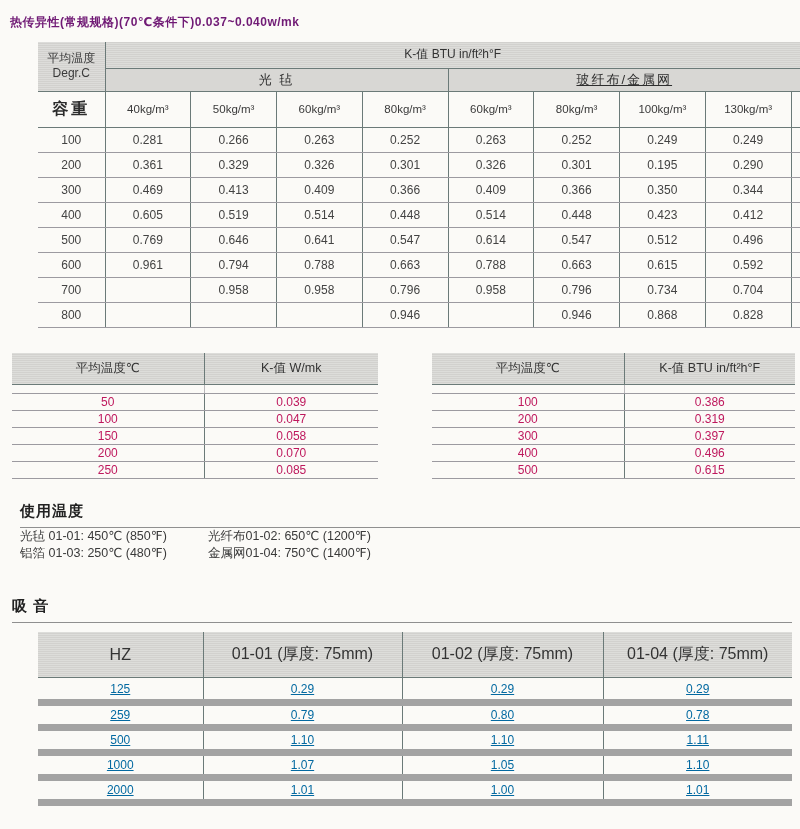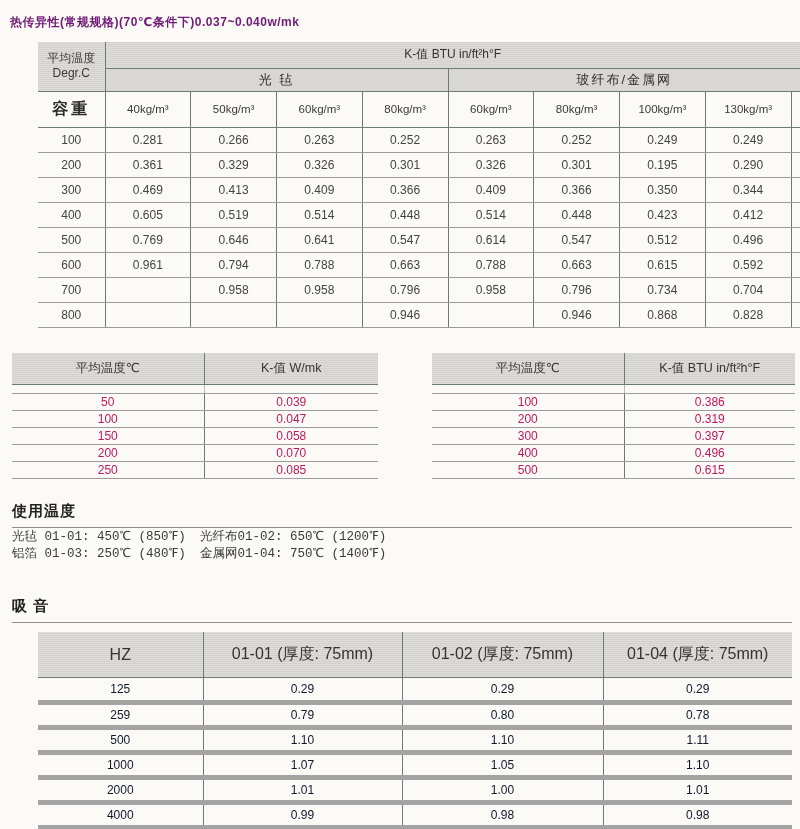--- a/index.html
+++ b/index.html
@@ -25,47 +25,47 @@
 
   
   #main-table{position:absolute;left:38px;top:42px;width:762px;}
   #main-table tr.r1{height:26px;}
   #main-table tr.r2{height:23px;}
   #main-table tr.dens{height:36px;}
   #main-table tbody tr{height:25px;}
   #main-table .corner{border-right:1px solid #6b7a78;border-bottom:1px solid #6b7a78;font-size:12px;line-height:1.3;color:#3a3a3a;}
   #main-table .khead{border-bottom:1px solid #6b7a78;font-size:12px;color:#333;}
   #main-table .group{border-bottom:1px solid #6b7a78;font-size:13px;color:#2e2e2e;letter-spacing:2px;}
-  #main-table .group + .group{border-left:1px solid #6b7a78;}
+  #main-table .group + .group{border-left:1px solid #6b7a78;text-decoration:underline;}
   #main-table tr.dens td{border-left:1px solid #6b7a78;border-bottom:1px solid #6b7a78;font-size:11.5px;color:#3a3a3a;}
   #main-table tr.dens td:first-child{border-left:none;font-size:16px;font-weight:bold;color:#2c2c2c;letter-spacing:3px;}
   #main-table tbody td{border-left:1px solid #6b7a78;border-bottom:1px solid #9c9aa0;font-size:12px;color:#434343;}
   #main-table tbody td:first-child{border-left:none;}
 
   
   .ktable{position:absolute;top:353px;}
   #k-metric{left:12px;width:366px;}
   #k-imperial{left:432px;width:363px;}
   .ktable th{height:31px;font-size:12.5px;color:#333;border-bottom:1px solid #6b7a78;}
   .ktable th + th, .ktable td + td{border-left:1px solid #6b7a78;}
   .ktable tr.gap td{height:8px;border-bottom:1px solid #9c9aa0;border-left-color:#b9b7ba;}
   .ktable tbody td{height:16px;font-size:12px;border-bottom:1px solid #9c9aa0;color:#be185d;}
 
   
-  #service{position:absolute;left:12px;top:502px;width:780px;font-family:Liberation Mono, monospace;}
+  #service{position:absolute;left:20px;top:502px;width:780px;}
   .service-row{display:flex;font-size:12.5px;color:#3a3a3a;}
   .service-row .sv-left{width:188px;}
 
   
   #sound-head{position:absolute;left:12px;top:597px;width:780px;}
   #sound-table{position:absolute;left:38px;top:632px;width:754px;}
   #sound-table th{height:45px;font-size:16px;color:#333;border-bottom:1px solid #6b7a78;}
   #sound-table th + th, #sound-table td + td{border-left:1px solid #6b7a78;}
   #sound-table tbody tr{height:25px;}
-  #sound-table tbody td{font-size:12px;border-bottom:5px solid #a3a3a3;color:#0f172a;}
+  #sound-table tbody td{font-size:12px;border-bottom:7px solid #a3a3a3;color:#0369a1;text-decoration:underline;}
 </style>
 </head>
 <body>
 
 <div id="title">热传异性(常规规格)(70℃条件下)0.037~0.040w/mk</div>
 
 <table id="main-table">
   <colgroup>
     <col style="width:67px">
     <col>
@@ -338,20 +338,14 @@
         <td>1.07</td>
         <td>1.05</td>
         <td>1.10</td>
       </tr>
       <tr>
         <td>2000</td>
         <td>1.01</td>
         <td>1.00</td>
         <td>1.01</td>
       </tr>
-      <tr>
-        <td>4000</td>
-        <td>0.99</td>
-        <td>0.98</td>
-        <td>0.98</td>
-      </tr>
     </tbody>
 </table>
 
 </body></html>

